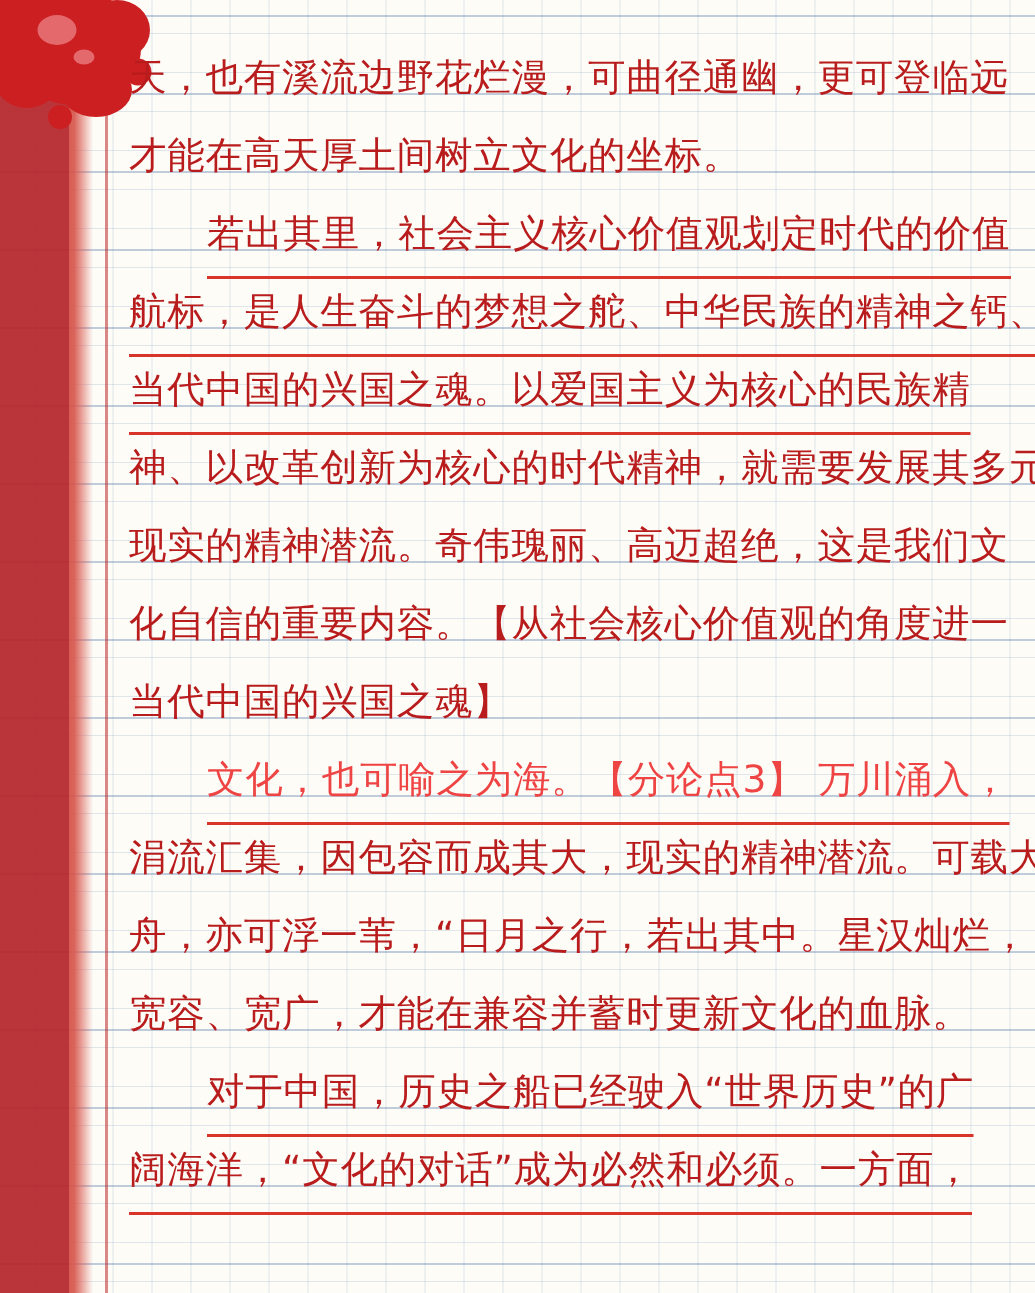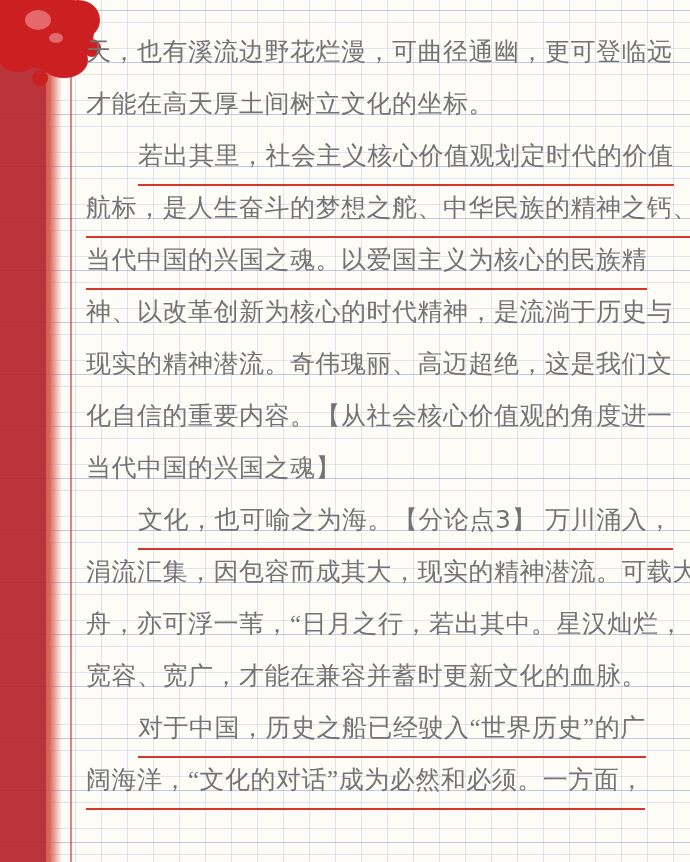--- a/index.html
+++ b/index.html
@@ -83,22 +83,22 @@
   }
   .line {
     height: 52px;
     line-height: 52px;
     font-size: 25px;
     letter-spacing: 0.5px;
     white-space: nowrap;
     color: #2b3c8f;
     font-family: "DejaVu Sans", "Liberation Sans", sans-serif;
   }
-  .ink-blue { color: #737373; font-family: Liberation Serif, serif; }
-  .ink-red  { color: #737373; }
+  .ink-blue { color: #b91c1c; }
+  .ink-red  { color: #ef4444; }
   .indent { padding-left: 52px; }
 
   .u-red {
     border-bottom: 2px solid #d8342a;
     padding-bottom: 2px;
   }
 
   
   .line span { display: inline-block; }
 </style>
@@ -142,21 +142,21 @@
     <div class="para">
       <div class="line ink-blue indent">
         <span class="u-red">若出其里，社会主义核心价值观划定时代的价值</span>
       </div>
       <div class="line ink-blue">
         <span class="u-red">航标，是人生奋斗的梦想之舵、中华民族的精神之钙、</span>
       </div>
       <div class="line ink-blue">
         <span class="u-red">当代中国的兴国之魂。以爱国主义为核心的民族精</span>
       </div>
-      <div class="line ink-blue">神、以改革创新为核心的时代精神，是流淌于历史与</div>
+      <div class="line ink-blue">神、以改革创新为核心的时代精神，就需要发展其多元</div>
       <div class="line ink-blue">现实的精神潜流。奇伟瑰丽、高迈超绝，这是我们文</div>
       <div class="line ink-blue">化自信的重要内容。【从社会核心价值观的角度进一</div>
       <div class="line ink-blue">当代中国的兴国之魂】</div>
     </div>
 
     <div class="para">
       <div class="line indent">
         <span class="ink-red u-red">文化，也可喻之为海。【分论点3】 万川涌入，</span>
       </div>
       <div class="line ink-blue">涓流汇集，因包容而成其大，现实的精神潜流。可载大</div>

